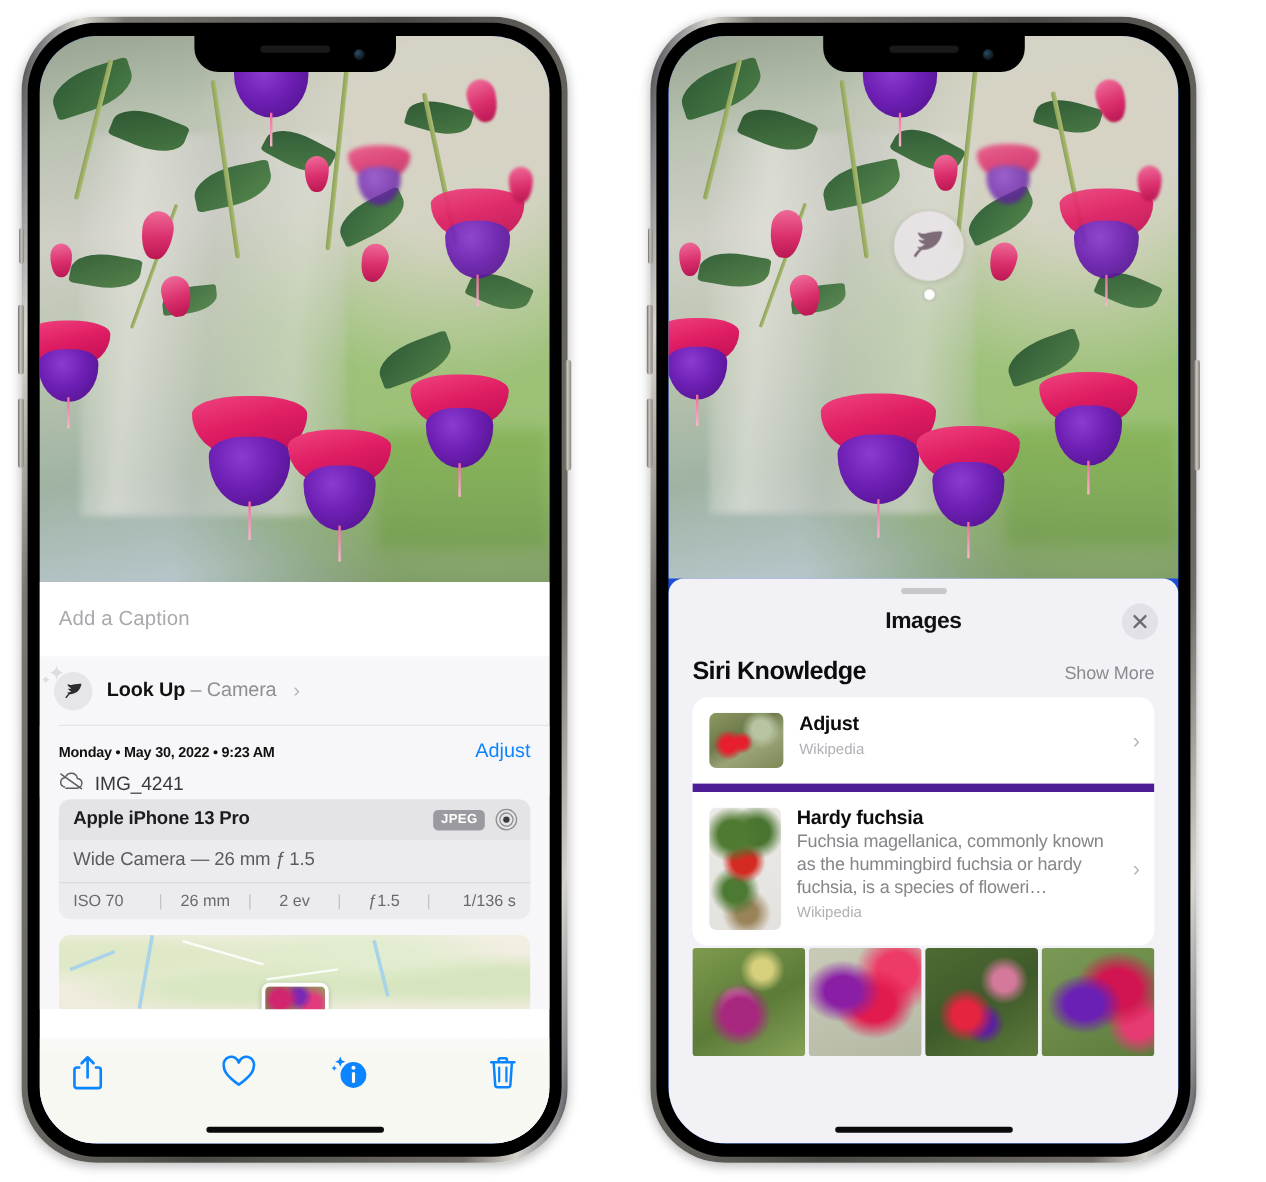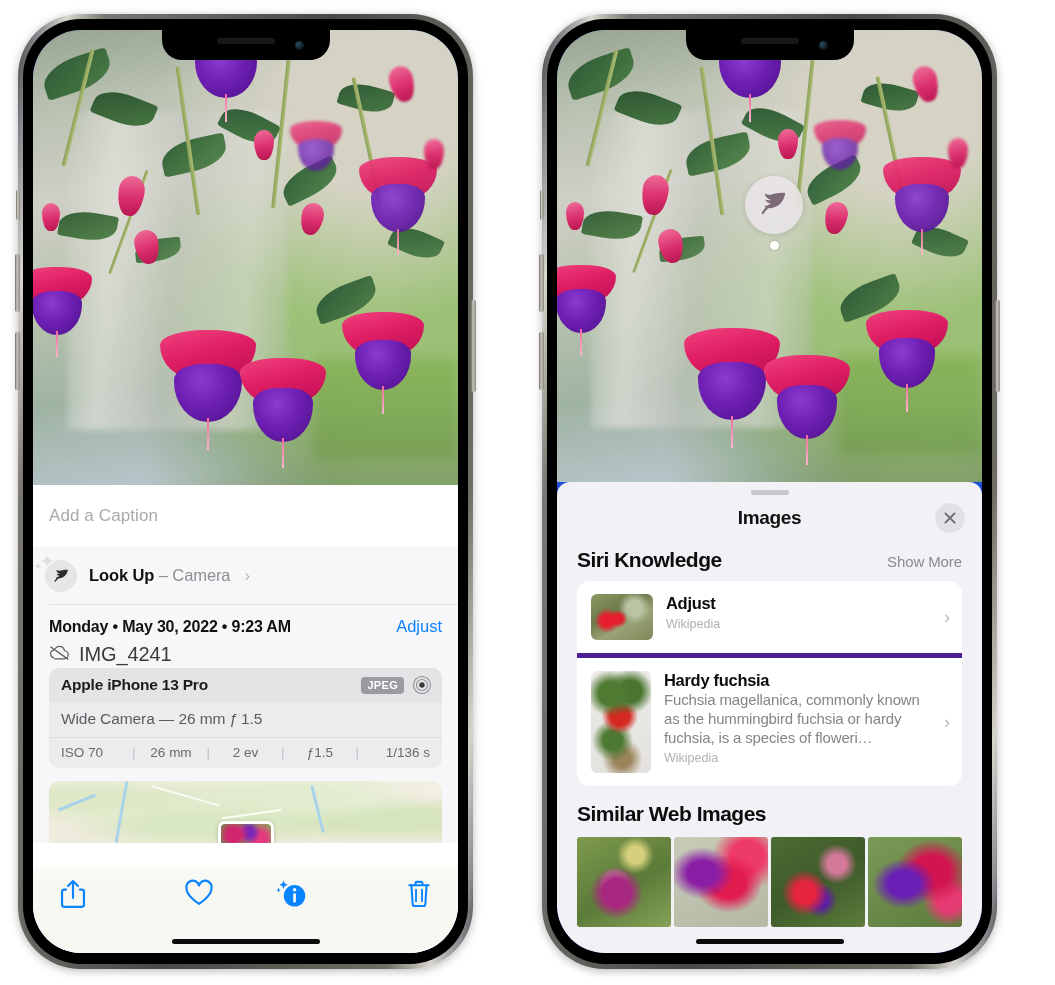--- a/index.html
+++ b/index.html
@@ -136,24 +136,24 @@
   .lu-badge .spark { position:absolute; color:#dddde1; }
   .lu-badge .s1 { top:-9px; left:-5px; font-size:17px; }
   .lu-badge .s2 { top:1px; left:-11px; font-size:10px; }
   .lu-text { font-size:16.5px; color:#111; font-weight:700; letter-spacing:-.1px; }
   .lu-text .kind { font-weight:400; color:#8e8e93; }
   .lu-chev { color:#b7b7bc; font-size:17px; margin-left:2px; font-weight:500; }
   .hr { height:1px; background:#e3e3e6; margin-left:16px; }
 
   .meta-block { background:#f7f7f9; padding:12px 16px 0; }
   .meta-top { display:flex; align-items:baseline; justify-content:space-between; }
-  .meta-date { font-size:16px; font-weight:700; color:#111; letter-spacing:-.2px; }
+  .meta-date { font-size:12px; font-weight:700; color:#111; letter-spacing:-.2px; }
   .adjust { font-size:16.5px; color:#0a84ff; font-weight:400; }
   .meta-file { display:flex; align-items:center; gap:9px; margin-top:7px; }
-  .fname { font-size:20px; color:#3a3a3c; letter-spacing:-.1px; }
+  .fname { font-size:16px; color:#3a3a3c; letter-spacing:-.1px; }
 
   .exif-card {
     margin:2px 16px 0; background:#ececee; border-radius:10px; overflow:hidden;
   }
   .exif-head {
     display:flex; align-items:center; justify-content:space-between;
     padding:7px 10px 7px 12px; background:#e4e4e7;
   }
   .exif-device { font-size:15.5px; font-weight:700; color:#1c1c1e; letter-spacing:-.2px; }
   .exif-head-right { display:flex; align-items:center; gap:8px; }
@@ -253,21 +253,21 @@
     display:flex; align-items:baseline; justify-content:space-between;
     padding:7px 20px 9px;
   }
   .sec-title { font-size:21px; font-weight:700; color:#0c0c0d; letter-spacing:-.5px; }
   .sec-more { font-size:15px; color:#8a8a8f; letter-spacing:-.1px; }
 
   .card-group {
     margin:0 20px; background:#fff; border-radius:13px; overflow:hidden;
   }
   .k-row { display:flex; padding:13px 12px 13px 14px; gap:13px; align-items:flex-start; }
-  .k-row + .k-row { border-top:5px solid #4c1d95; }
+  .k-row + .k-row { border-top:7px solid #4c1d95; }
   .k-thumb { flex:0 0 auto; border-radius:6px; overflow:hidden; }
   .k-thumb.t1 {
     width:62px; height:46px;
     background:
       radial-gradient(circle at 26% 58%, #e81d2d 0 11%, transparent 24%),
       radial-gradient(circle at 44% 54%, #e4202e 0 10%, transparent 22%),
       radial-gradient(circle at 70% 30%, #b8c4a2 0 14%, transparent 30%),
       linear-gradient(150deg,#8e9a63 0%, #6d7a4a 38%, #9aa377 62%, #7d8757 100%);
   }
   .k-thumb.t2 {
@@ -636,23 +636,20 @@
               <span class="k-thumb t2"></span>
               <span class="k-body">
                 <div class="k-title">Hardy fuchsia</div>
                 <div class="k-desc">Fuchsia magellanica, commonly known as the hummingbird fuchsia or hardy fuchsia, is a species of floweri…</div>
                 <div class="k-src">Wikipedia</div>
               </span>
               <span class="k-chev">›</span>
             </div>
           </div>
 
-          <div class="sec-head" style="padding-top:16px;">
-            <span class="sec-title">Similar Web Images</span>
-          </div>
 
           <div class="web-strip">
             <span class="web-img w1"></span>
             <span class="web-img w2"></span>
             <span class="web-img w3"></span>
             <span class="web-img w4"></span>
           </div>
         </div>
 
         <div class="notch">

